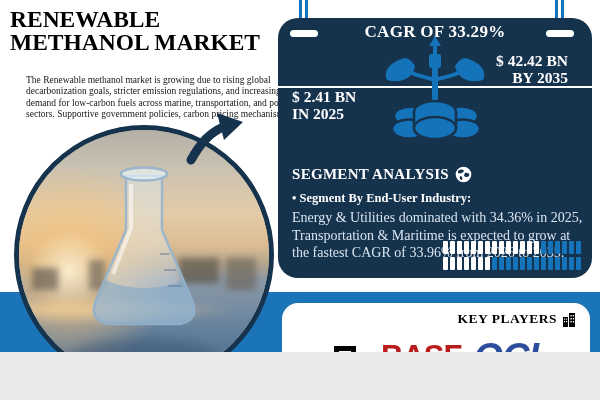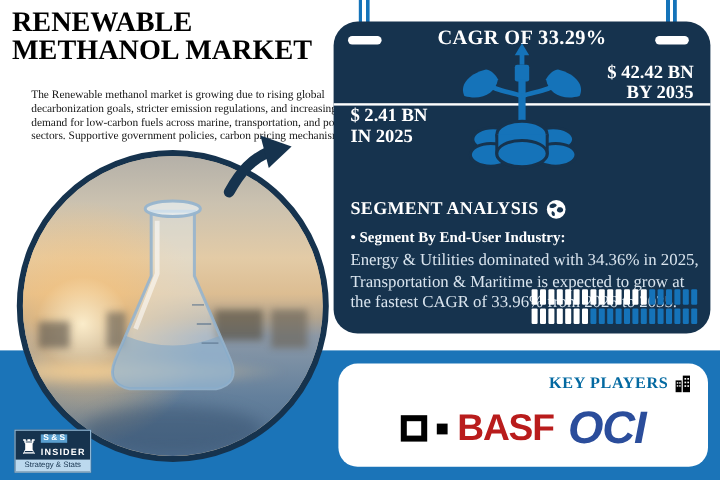--- a/index.html
+++ b/index.html
@@ -1,17 +1,17 @@
 <!DOCTYPE html>
 <html><head>
 <meta charset="utf-8">
 <style>
   html,body { margin:0; padding:0; background:#e9e9e9; }
   .stage {
-    position:relative; width:600px; height:400px; background:#ffffff;
+    position:relative; width:600px; height:352px; background:#ffffff;
     overflow:hidden; font-family:"Liberation Serif", serif;
   }
   
   .band { position:absolute; left:0; top:292px; width:600px; height:108px; background:#1b74b8; }
 
   
   .title { position:absolute; left:10px; top:8px; width:284px; font-weight:bold;
            font-size:23.5px; line-height:0.98; color:#000; }
   .desc  { position:absolute; left:10px; top:59px; width:274px; font-size:9.5px;
            line-height:1.2; color:#151515; }
@@ -22,21 +22,21 @@
   .rope  { position:absolute; top:0; width:9px; height:34px;
            background:linear-gradient(90deg,#1573b9 0 3px,rgba(255,255,255,0.9) 3px 6px,#1573b9 6px 9px); }
   .rope1 { left:299px; } .rope2 { left:555px; }
   .pill  { position:absolute; top:30px; width:28px; height:7px; background:#fff; border-radius:3.5px; }
   .pill1 { left:290px; } .pill2 { left:546px; }
 
   .cagr { position:absolute; left:278px; top:22px; width:314px; text-align:center;
           color:#fff; font-weight:bold; font-size:17px; letter-spacing:0.3px; }
   .stat { position:absolute; top:53px; color:#fff; font-weight:bold; font-size:15.5px; line-height:1.08; }
   .stat-left  { left:292px; text-align:left;margin-top:36px; }
-  .stat-right { right:22px; text-align:right; }
+  .stat-right { right:32px; text-align:right; }
   .divider { position:absolute; left:278px; top:86px; width:314px; height:2px; background:#fff; }
   .plant-svg { position:absolute; left:375px; top:36px; width:120px; height:112px; }
 
   .seg-head { position:absolute; left:292px; top:166px; color:#fff; font-weight:bold;
               font-size:15px; display:flex; align-items:flex-end; gap:6px; letter-spacing:0.3px; }
   .seg-sub  { position:absolute; left:292px; top:191px; color:#fff; font-weight:bold; font-size:12.5px; }
   .seg-body { position:absolute; left:292px; top:209px; width:292px; color:#d9e4ee;
               font-size:14px; line-height:1.26; }
   .eq { position:absolute; left:443px; top:241px; }
   .eq-row { display:flex; gap:2px; margin-bottom:3px; }
@@ -64,21 +64,21 @@
     background:radial-gradient(ellipse at 22% 50%, rgba(255,214,150,0.8), rgba(255,214,150,0) 60%); }
   .flask-svg { position:absolute; left:50%; top:11%; transform:translateX(-50%); width:152px; height:196px; }
   .reflection { position:absolute; left:50%; top:83%; transform:translateX(-50%); width:150px; height:40px;
     background:rgba(45,70,100,0.38); border-radius:50%; filter:blur(6px); }
   .swoosh { position:absolute; left:183px; top:112px; width:64px; height:56px; }
 
   
   .kp { position:absolute; left:282px; top:303px; width:308px; height:86px;
         background:#fff; border-radius:16px; }
   .kp-head { position:absolute; right:13px; top:8px; display:flex; align-items:center; gap:5px;
-             font-weight:bold; font-size:13.5px; color:#0369a1; letter-spacing:0.5px; }
+             font-weight:bold; font-size:13.5px; color:#000000; letter-spacing:0.5px; }
   .kp-logos { position:absolute; left:0; right:0; top:26px; bottom:4px; display:flex;
               align-items:center; justify-content:center; gap:12px; }
   .basf { display:flex; align-items:center; gap:8px; font-family:"Liberation Sans", sans-serif;
           font-weight:bold; font-size:31px; color:#b91c1c; letter-spacing:-1px; }
   .basf-sq-outline { width:12px; height:12px; border:5.5px solid #000; }
   .basf-sq-dot { width:9px; height:9px; background:#000; }
   .oci { font-family:"Liberation Sans", sans-serif; font-weight:bold; font-style:italic;
          font-size:38px; color:#2b4d9b; letter-spacing:-1px; }
 
   

